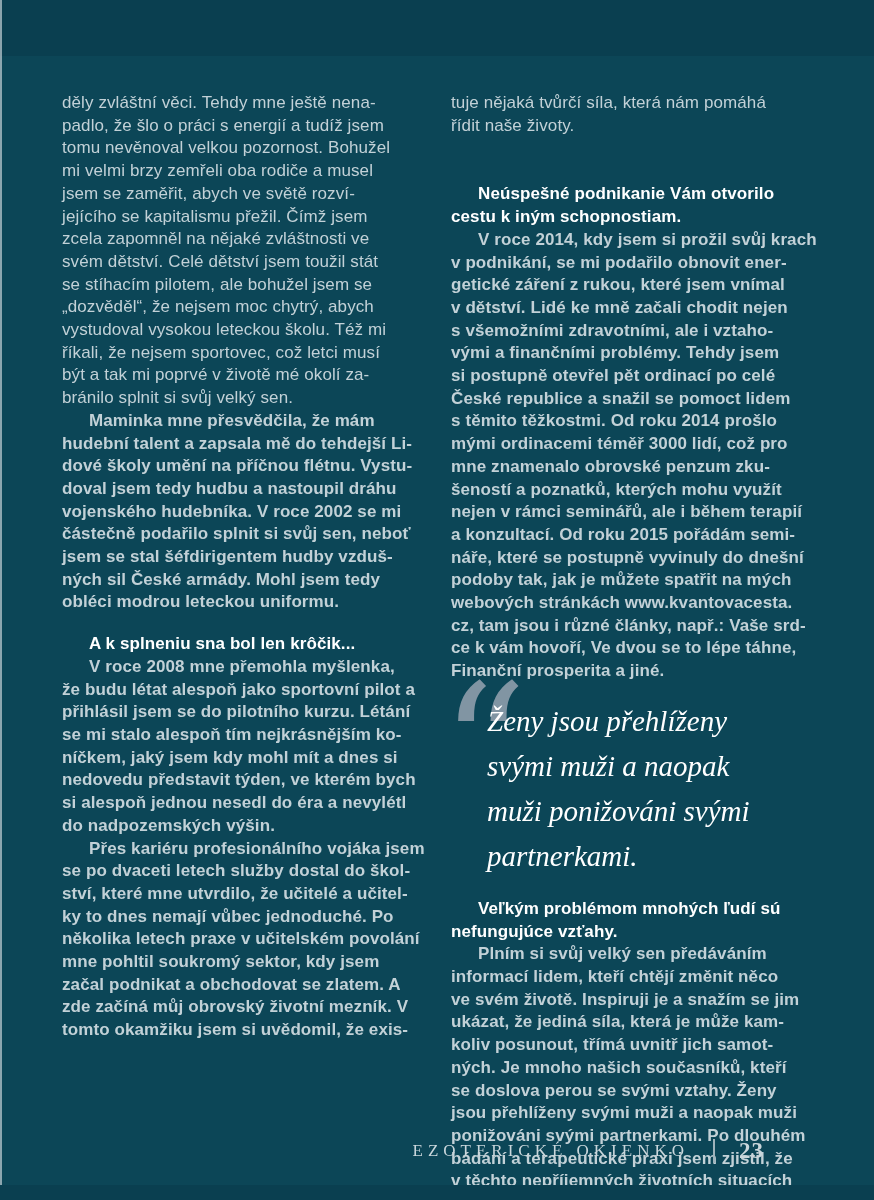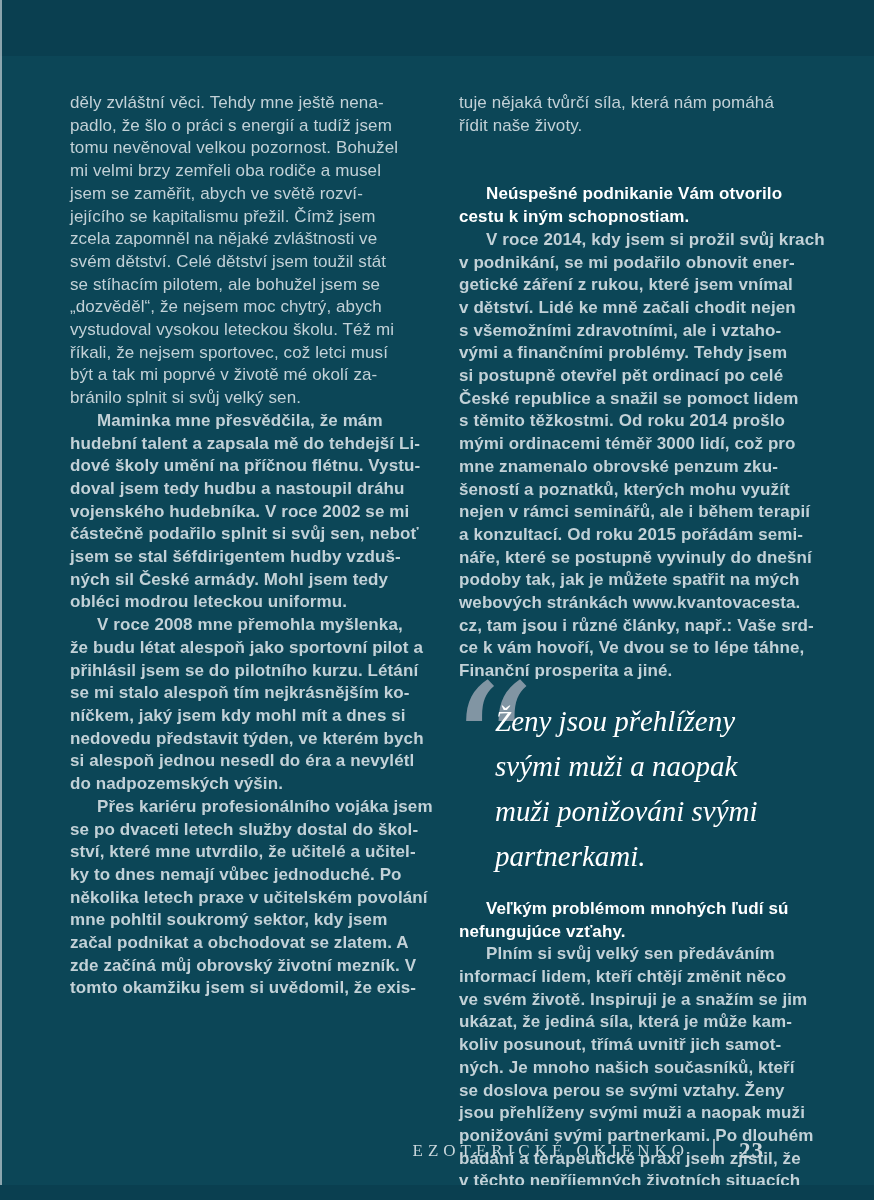--- a/index.html
+++ b/index.html
@@ -7,21 +7,21 @@
     position:relative;
     width:874px;height:1200px;
     background:#0C4657;
     overflow:hidden;
     font-family:"Liberation Sans", sans-serif;
   }
   .top-band{position:absolute;top:0;left:0;width:100%;height:56px;background:#0A3F50;}
   .bottom-band{position:absolute;bottom:0;left:0;width:100%;height:15px;background:#0A3F50;}
   .left-edge-strip{position:absolute;top:0;left:0;width:2px;height:100%;background:#B7C7CC;opacity:.75;}
   .columns{
-    position:absolute;top:92px;left:70px;
+    position:absolute;top:92px;left:62px;
     display:flex;gap:3px;
   }
   .col{width:386px;}
   .col.right{margin-left:0;}
   .body-p{
     margin:0;
     white-space:pre-line;
     font-size:17px;line-height:22.7px;
     color:#C2D1D7;
     letter-spacing:.1px;
@@ -99,20 +99,21 @@
 bránilo splnit si svůj velký sen.</p>
       <p class="body-p indent">Maminka mne přesvědčila, že mám
 hudební talent a zapsala mě do tehdejší Li-
 dové školy umění na příčnou flétnu. Vystu-
 doval jsem tedy hudbu a nastoupil dráhu
 vojenského hudebníka. V roce 2002 se mi
 částečně podařilo splnit si svůj sen, neboť
 jsem se stal šéfdirigentem hudby vzduš-
 ných sil České armády. Mohl jsem tedy
 obléci modrou leteckou uniformu.</p>
+      <p class="body-h">A k splneniu sna bol len krôčik...</p>
       <p class="body-p indent">V roce 2008 mne přemohla myšlenka,
 že budu létat alespoň jako sportovní pilot a
 přihlásil jsem se do pilotního kurzu. Létání
 se mi stalo alespoň tím nejkrásnějším ko-
 níčkem, jaký jsem kdy mohl mít a dnes si
 nedovedu představit týden, ve kterém bych
 si alespoň jednou nesedl do éra a nevylétl
 do nadpozemských výšin.</p>
       <p class="body-p indent">Přes kariéru profesionálního vojáka jsem
 se po dvaceti letech služby dostal do škol-

